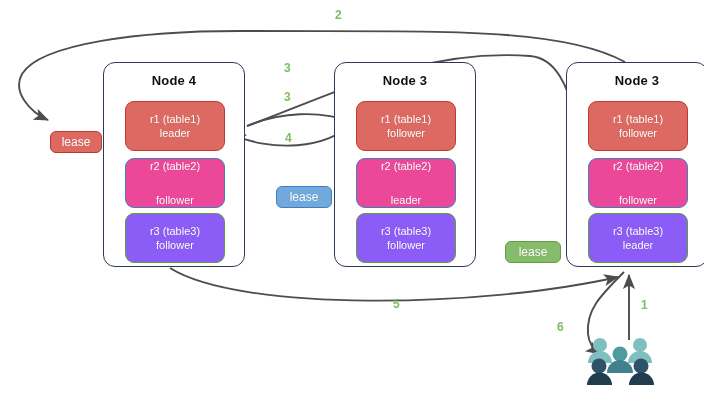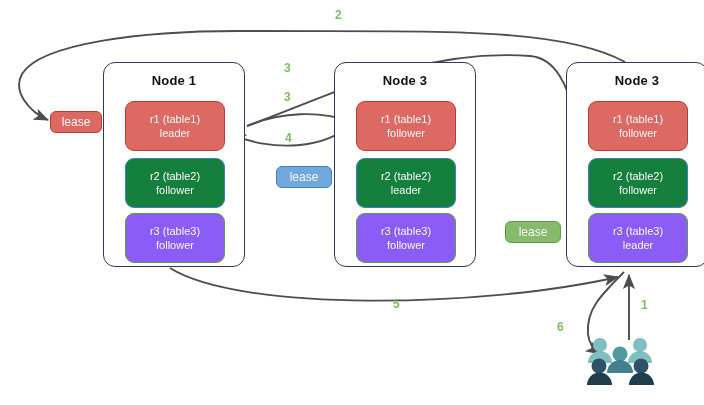--- a/index.html
+++ b/index.html
@@ -35,30 +35,31 @@
     flex-direction:column;
     align-items:center;
     justify-content:center;
     font-size:11px;
     line-height:14px;
     color:#ffffff;
     text-align:center;
     text-shadow:0 0 1px rgba(0,0,0,.18);
   }
   .rep-red{background:#dd6a62;border:1.4px solid #c0392b;}
-  .rep-blue{background:#15803d;border:1.4px solid #3f7fbf;}
+  .rep-blue{background:#ec4899;border:1.4px solid #3f7fbf;justify-content:space-between;}
   .rep-green{background:#8b5cf6;border:1.4px solid #5d9e43;}
 
   .lease{
     position:absolute;
     border-radius:6px;
     box-sizing:border-box;
     display:flex;align-items:center;justify-content:center;
     font-size:12px;color:#ffffff;
     text-shadow:0 0 1px rgba(0,0,0,.15);
+    margin-top:20px;
   }
   .lease-red{background:#dd6a62;border:1.4px solid #c0392b;}
   .lease-blue{background:#71a9dc;border:1.4px solid #3f7fbf;}
   .lease-green{background:#85bb6a;border:1.4px solid #5d9e43;}
 
   .step-label{
     position:absolute;
     font-size:12px;
     font-weight:bold;
     color:#7dbd63;
@@ -105,21 +106,21 @@
     <span>lease</span>
   </div>
   <div class="lease lease-blue" style="left:276px;top:166px;width:56px;height:22px;">
     <span>lease</span>
   </div>
   <div class="lease lease-green" style="left:505px;top:221px;width:56px;height:22px;">
     <span>lease</span>
   </div>
 
   <div class="node-box" style="left:103px;top:62px;width:142px;height:205px;">
-    <div class="node-title">Node 1</div>
+    <div class="node-title">Node 4</div>
     <div class="replica rep-red" style="top:38px;">
       <span>r1 (table1)</span>
       <span>leader</span>
     </div>
     <div class="replica rep-blue" style="top:95px;">
       <span>r2 (table2)</span>
       <span>follower</span>
     </div>
     <div class="replica rep-green" style="top:150px;">
       <span>r3 (table3)</span>

